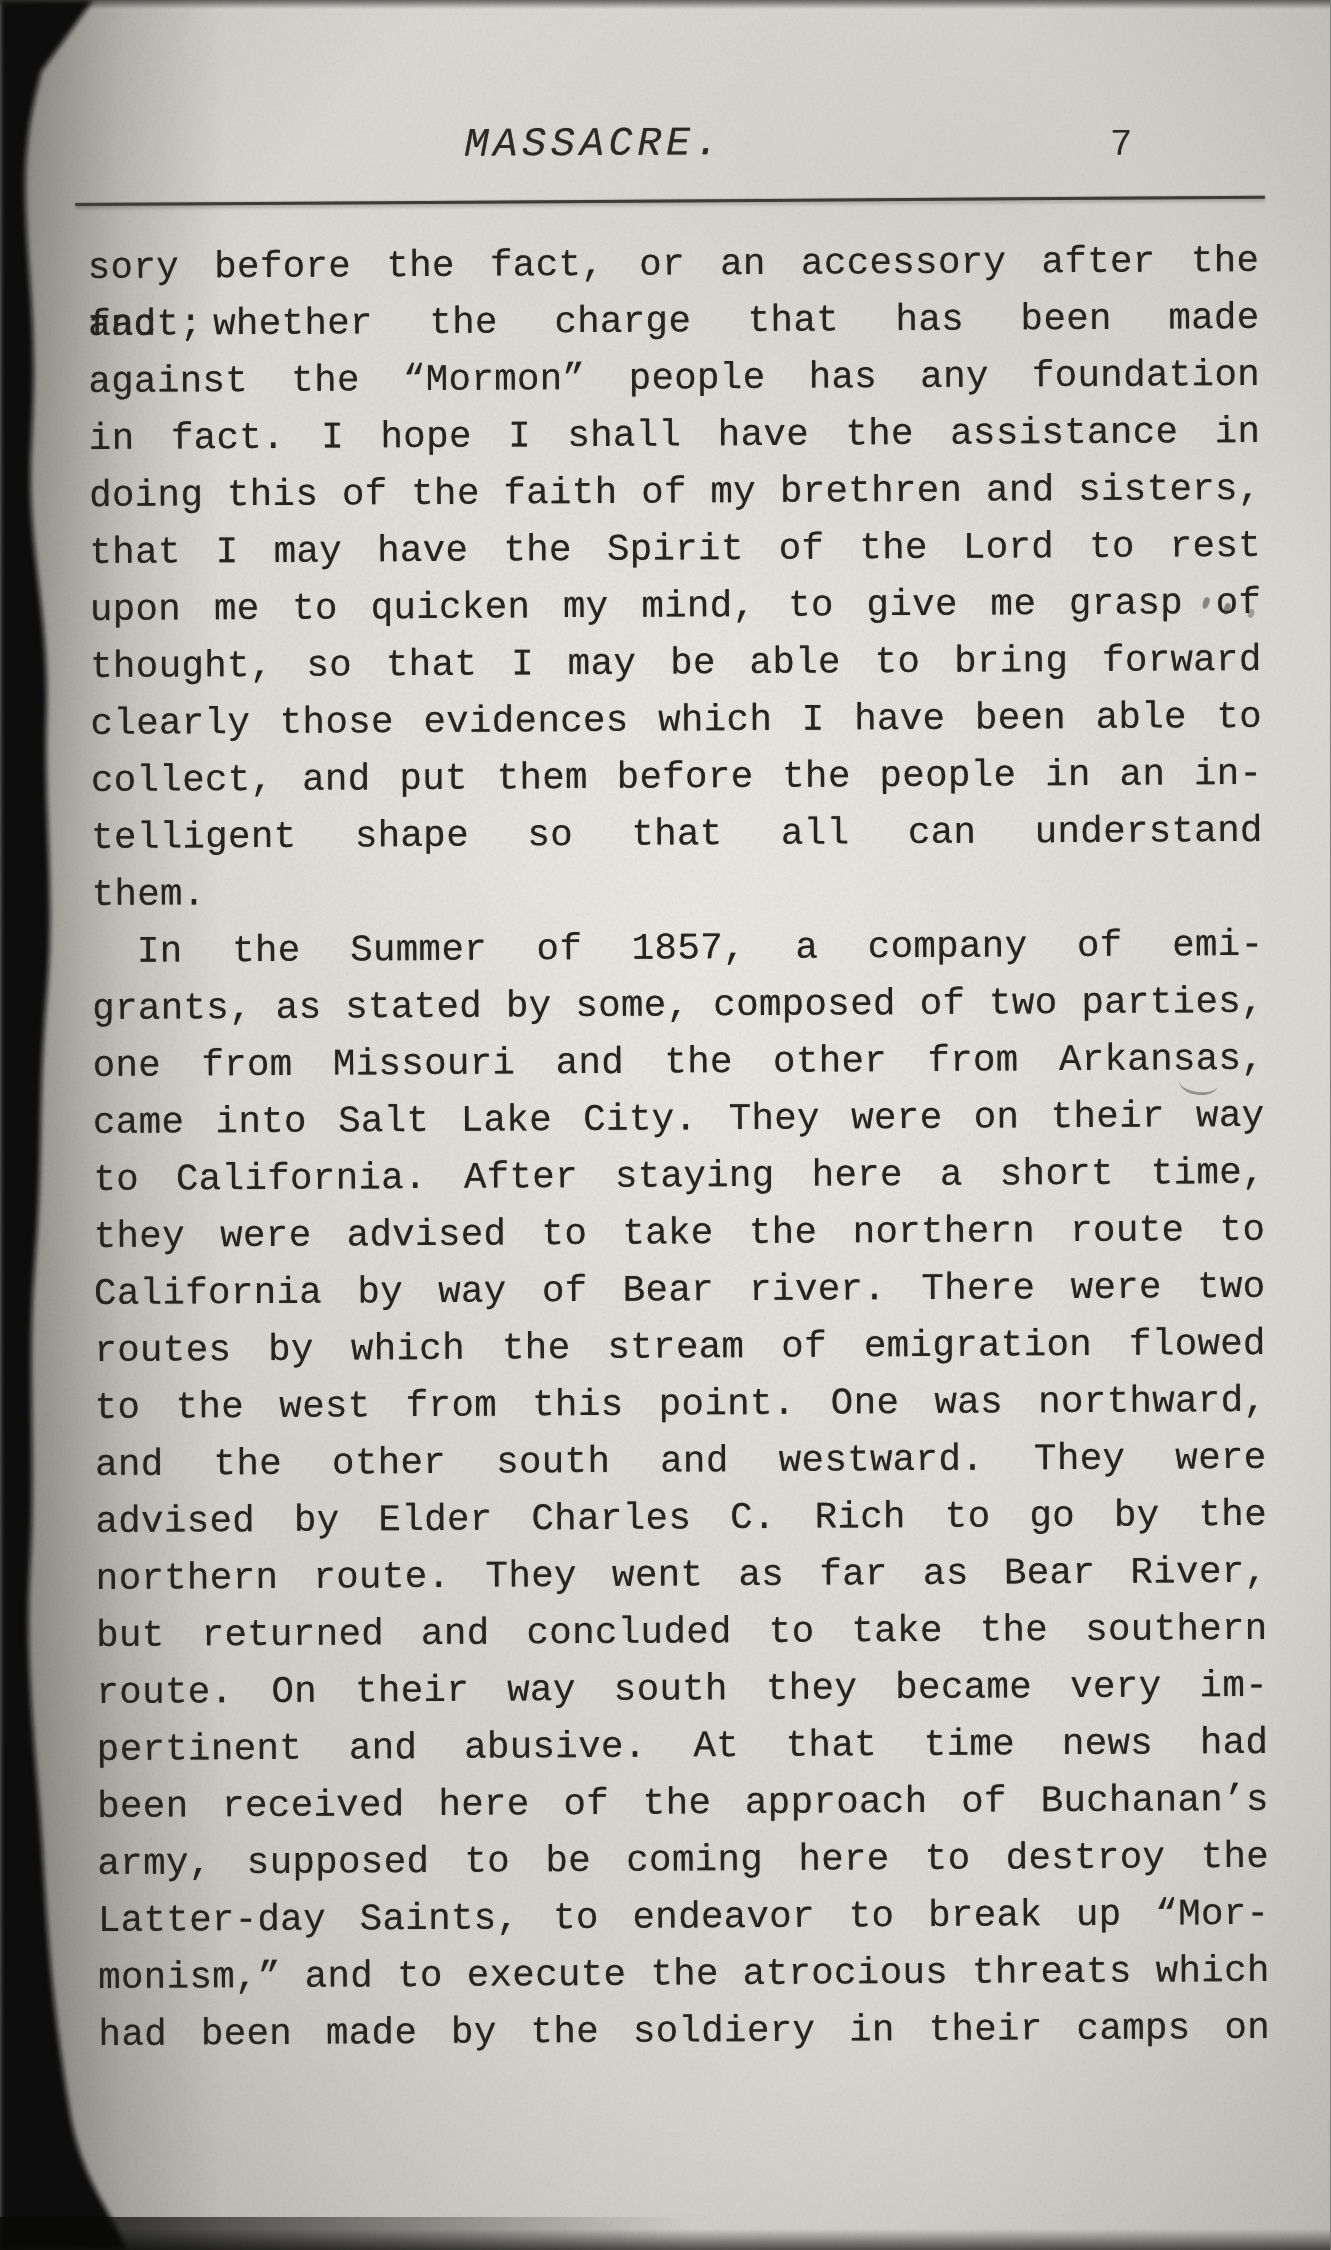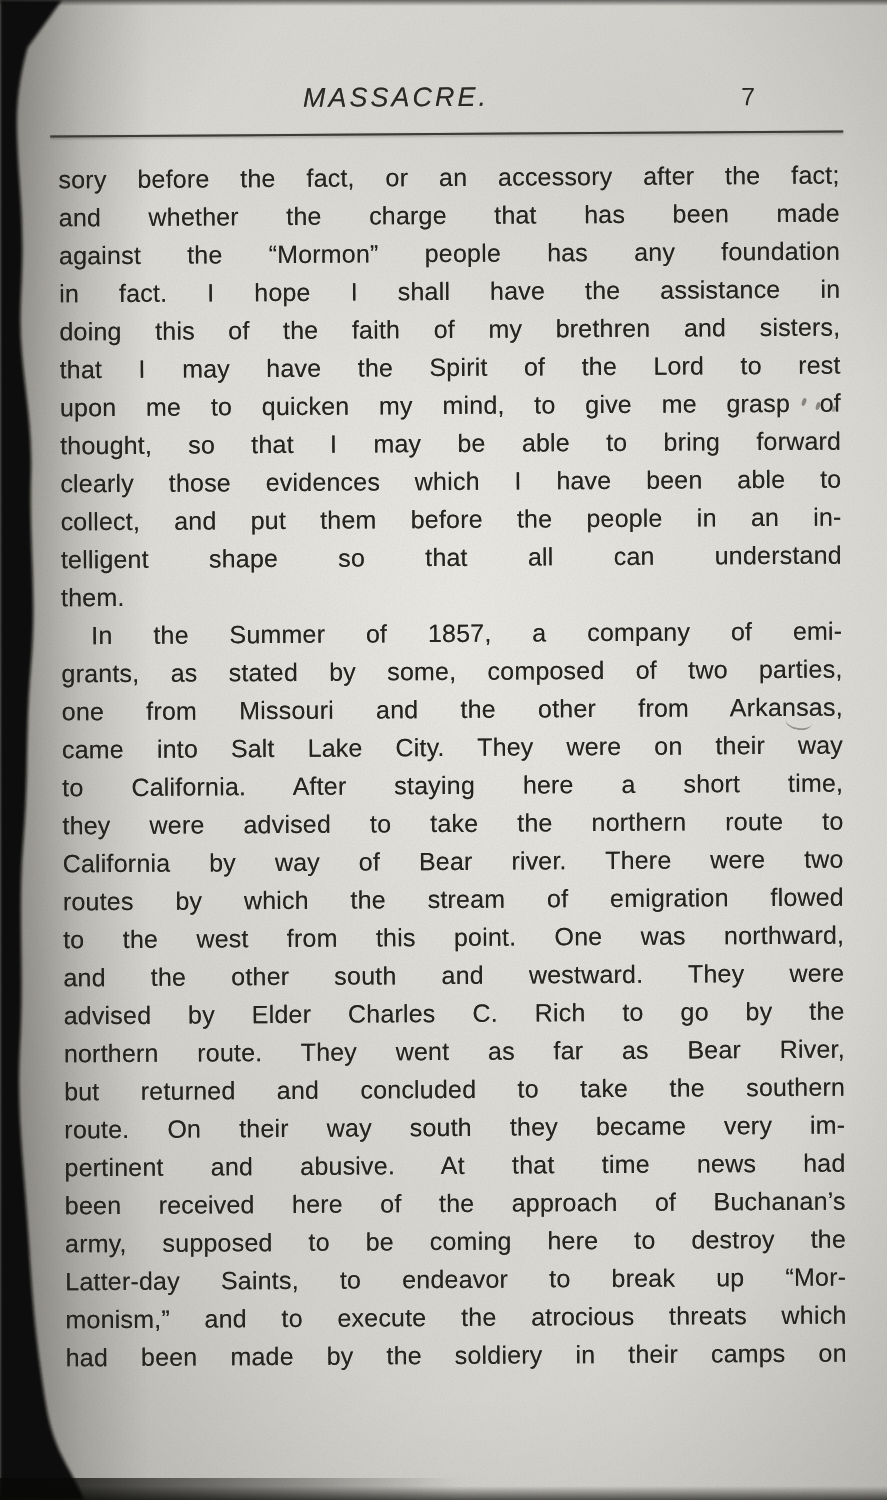--- a/index.html
+++ b/index.html
@@ -7,21 +7,21 @@
   #book-page {
     position: relative;
     width: 887px;
     height: 1500px;
     margin: 0 auto;
     overflow: hidden;
     background:
       radial-gradient(900px 500px at 70% 8%, rgba(0,0,0,0.05), transparent 60%),
       radial-gradient(700px 900px at 22% 78%, rgba(0,0,0,0.05), transparent 70%),
       radial-gradient(ellipse at 52% 42%, #ebe9e4 0%, #dddbd6 58%, #cdcbc5 100%);
-    font-family: Liberation Sans, sans-serif;
+    font-family: Liberation Mono, monospace;
     color: #26241e;
   }
   
   .gutter-shade {
     position: absolute; left: 0; top: 0; bottom: 0; width: 150px;
     background: linear-gradient(90deg, rgba(25,22,18,0.38), rgba(25,22,18,0.12) 55%, rgba(25,22,18,0) 100%);
     pointer-events: none;
   }
   .vignette {
     position: absolute; inset: 0; pointer-events: none;

